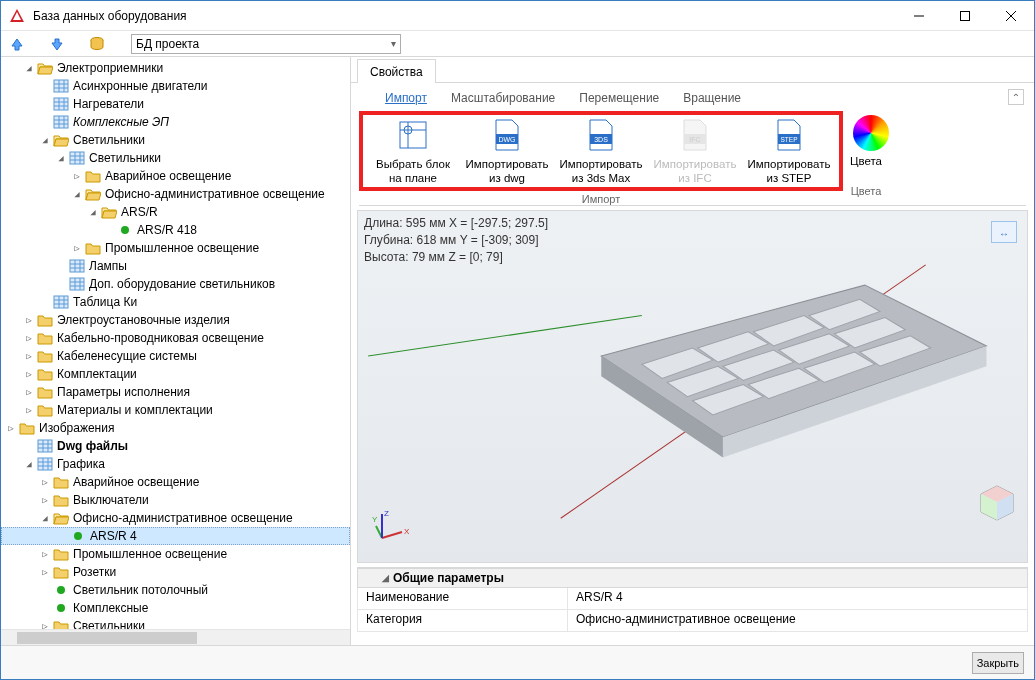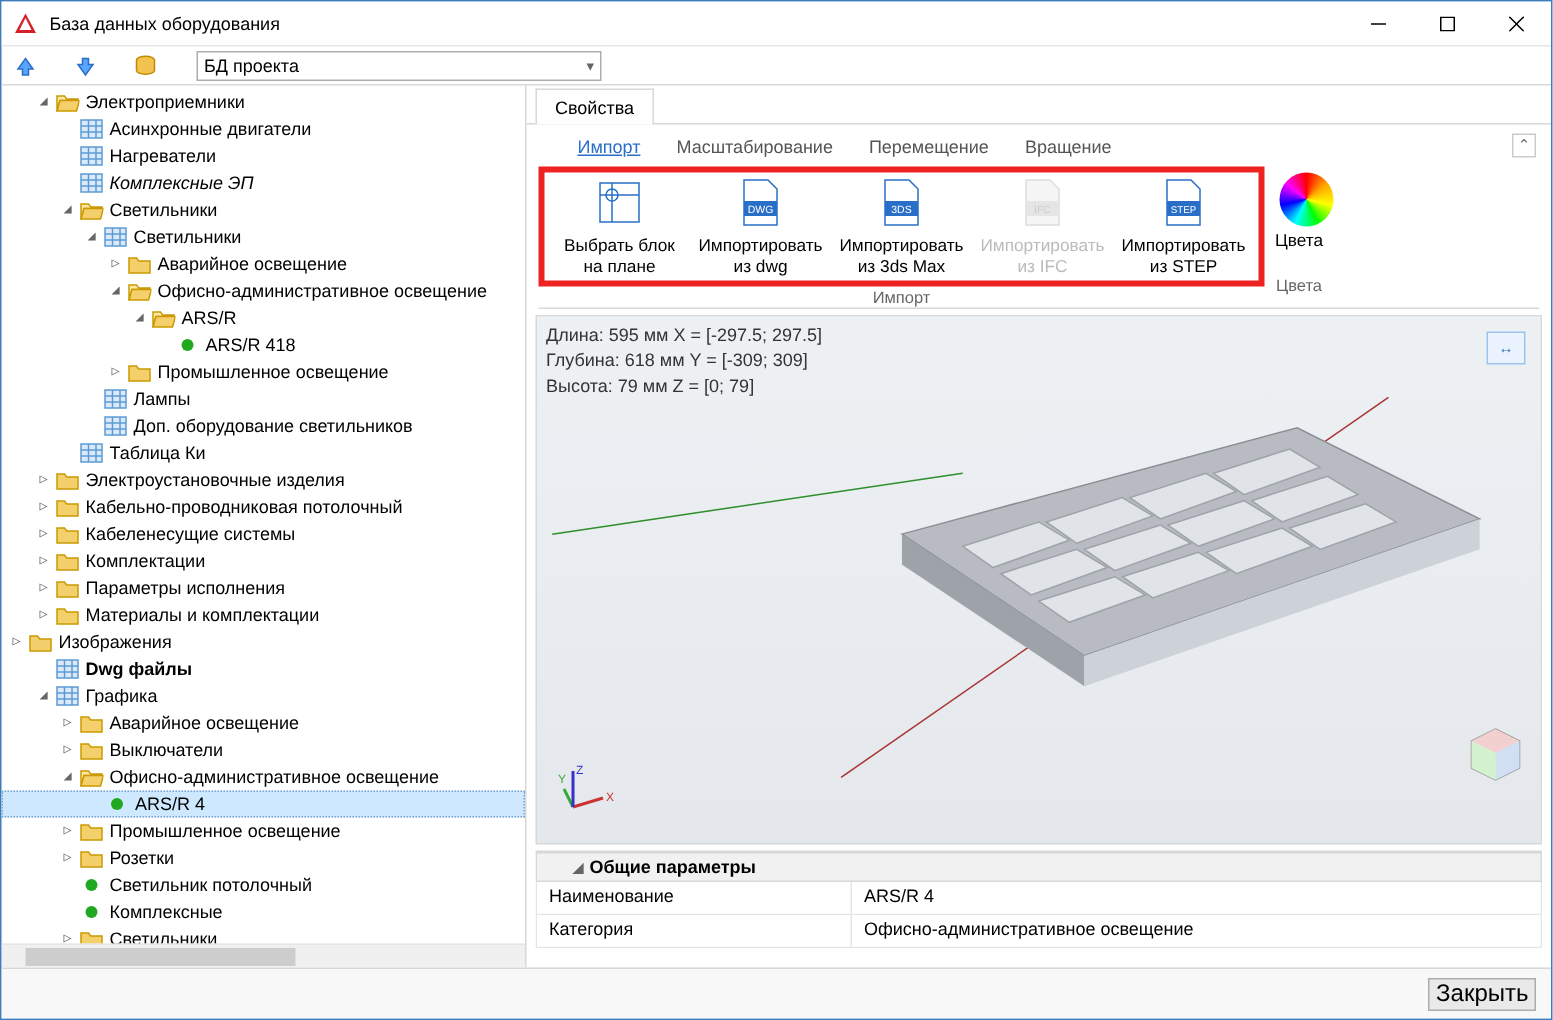--- a/index.html
+++ b/index.html
@@ -56,21 +56,21 @@
 .panwidget { position: absolute; right: 10px; top: 10px; width: 26px; height: 22px; border: 1px solid #9ec3eb; background: #eaf3fd; display: flex; align-items: center; justify-content: center; font-size: 10px; color: #2a6fc7; }
 
 .props { height: 78px; border-top: 1px solid #d8d8d8; margin: 0 6px 0 6px; overflow: auto; }
 .props-header { background: #f1f1f1; border: 1px solid #d8d8d8; padding: 2px 24px; font-weight: bold; font-size: 12px; display: flex; align-items: center; }
 .props-header::before { content: "◢"; font-size: 9px; color: #666; margin-right: 4px; }
 .prop-row { display: flex; border: 1px solid #e5e5e5; border-top: none; height: 22px; }
 .prop-row .k { width: 210px; padding: 2px 8px; border-right: 1px solid #e5e5e5; font-size: 12px; background: #fff; }
 .prop-row .v { flex: 1; padding: 2px 8px; font-size: 12px; background: #fff; }
 
 .footer { height: 34px; display: flex; justify-content: flex-end; align-items: center; padding: 0 10px; border-top: 1px solid #d8d8d8; background: #f8f8f8; }
-.footer button { height: 22px; padding: 0 4px; font-size: 16px; background: #e9e9e9; border: 1px solid #adadad; }
+.footer button { height: 22px; padding: 0 4px; font-size: 11px; background: #e9e9e9; border: 1px solid #adadad; }
 
 .hscroll { position: absolute; bottom: 0; left: 0; right: 0; height: 16px; background: #f0f0f0; border-top: 1px solid #e5e5e5; }
 .hscroll-thumb { position: absolute; left: 16px; top: 2px; height: 12px; width: 180px; background: #cdcdcd; }
 
 svg { display: block; }
 </style>
 </head>
 <body>
 
 <div class="titlebar">
@@ -292,21 +292,21 @@
           </span>
           <span class="label">Электроустановочные изделия</span>
         </div>
         <div class="tree-row" style="padding-left: 22px;">
           <span class="toggle closed"></span>
           <span class="icon">
             <svg width="16" height="14">
               <path d="M1 3 h5 l1.5 2 H15 v8 H1 z" class="folder-closed"></path>
             </svg>
           </span>
-          <span class="label">Кабельно-проводниковая потолочный</span>
+          <span class="label">Кабельно-проводниковая освещение</span>
         </div>
         <div class="tree-row" style="padding-left: 22px;">
           <span class="toggle closed"></span>
           <span class="icon">
             <svg width="16" height="14">
               <path d="M1 3 h5 l1.5 2 H15 v8 H1 z" class="folder-closed"></path>
             </svg>
           </span>
           <span class="label">Кабеленесущие системы</span>
         </div>

